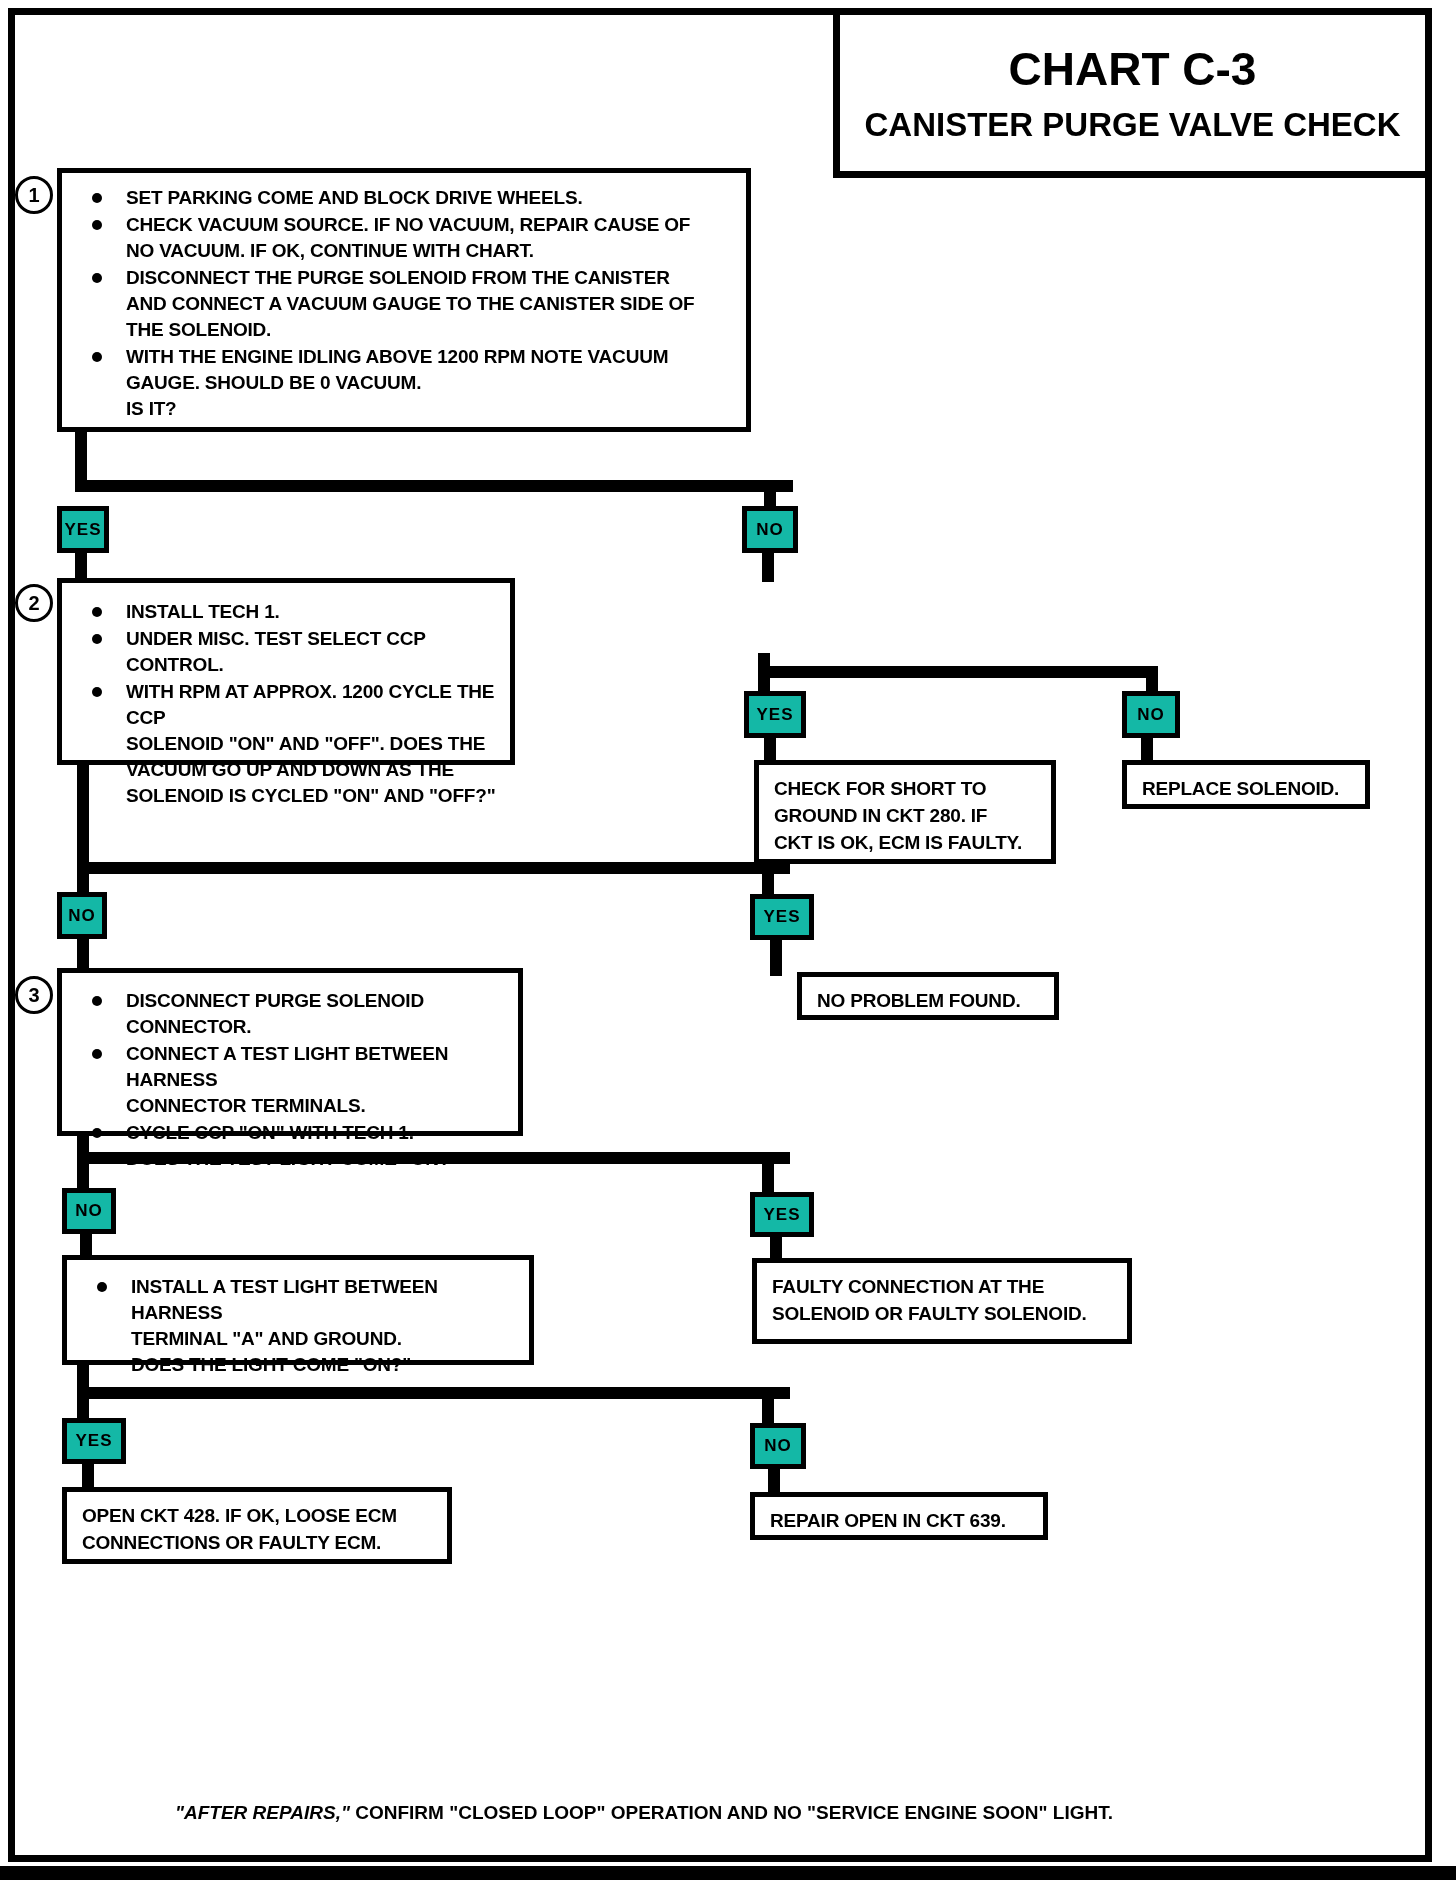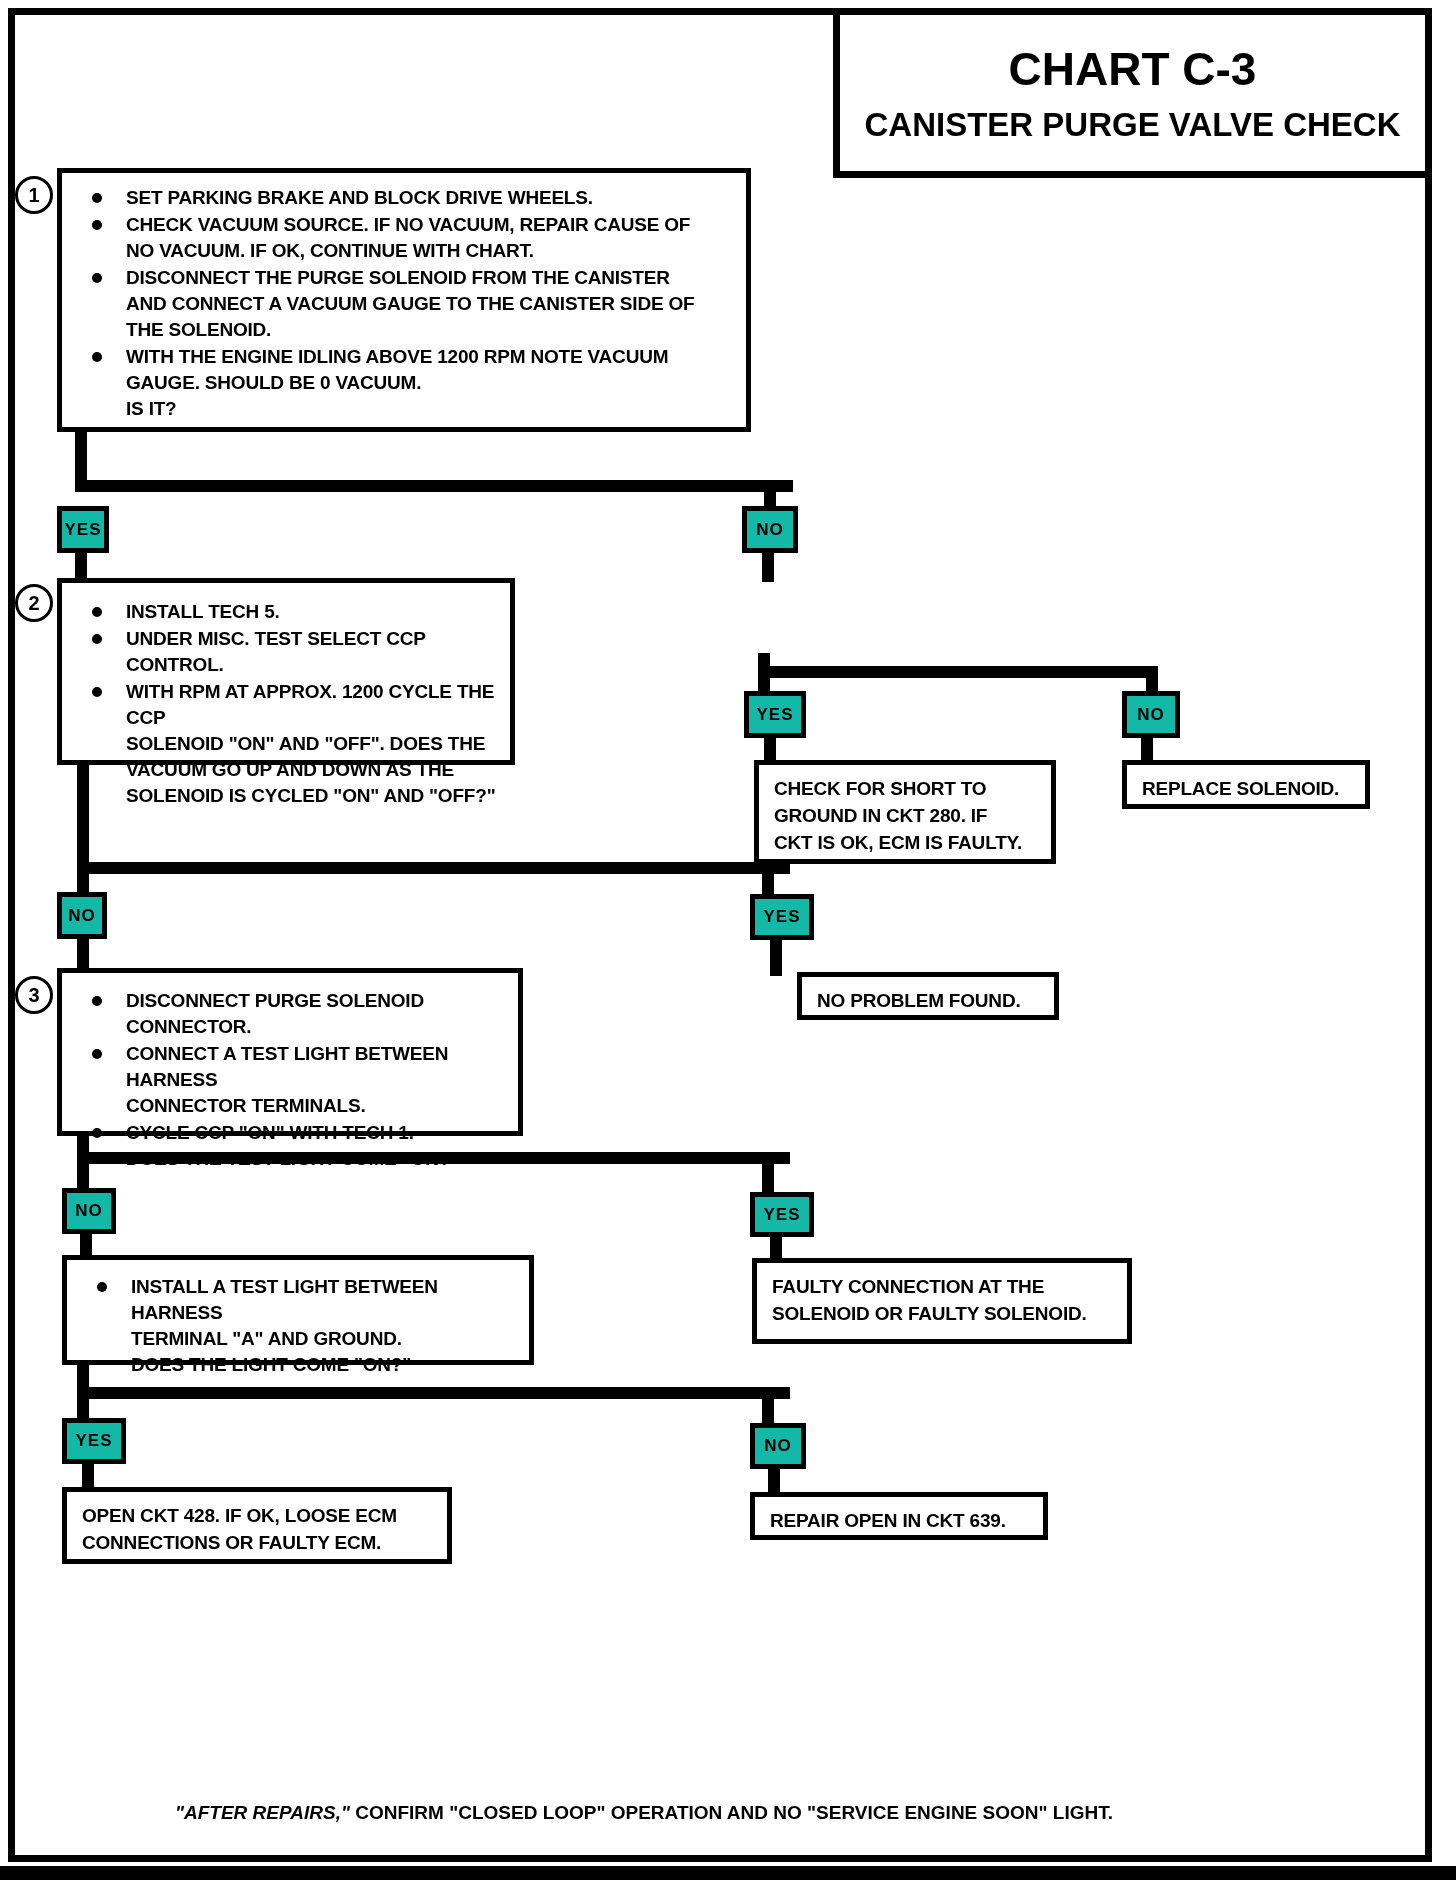--- a/index.html
+++ b/index.html
@@ -47,21 +47,21 @@
 
   <div class="stepcircle" style="left:15px;top:176px;">1</div>
   <div class="stepcircle" style="left:15px;top:584px;">2</div>
   <div class="stepcircle" style="left:15px;top:976px;">3</div>
 
   <div class="node bullets" style="left:57px;top:168px;width:694px;height:264px;">
     <div class="brow">
         <span class="dot">
           <i></i>
         </span>
-        <span class="btxt">SET PARKING BRAKE AND BLOCK DRIVE WHEELS.</span>
+        <span class="btxt">SET PARKING COME AND BLOCK DRIVE WHEELS.</span>
       </div>
     <div class="brow">
         <span class="dot">
           <i></i>
         </span>
         <span class="btxt">CHECK VACUUM SOURCE.  IF NO VACUUM, REPAIR CAUSE OF
 NO VACUUM.  IF OK, CONTINUE WITH CHART.</span>
       </div>
     <div class="brow">
         <span class="dot">
@@ -89,21 +89,21 @@
   <div class="tag" style="left:742px;top:506px;width:56px;height:47px;">NO</div>
 
   <div class="ln" style="left:75px;top:552px;width:12px;height:30px;"></div>
   <div class="ln" style="left:762px;top:552px;width:12px;height:30px;"></div>
 
   <div class="node bullets" style="left:57px;top:578px;width:458px;height:187px;padding-top:16px;">
     <div class="brow">
         <span class="dot">
           <i></i>
         </span>
-        <span class="btxt">INSTALL TECH 5.</span>
+        <span class="btxt">INSTALL TECH 1.</span>
       </div>
     <div class="brow">
         <span class="dot">
           <i></i>
         </span>
         <span class="btxt">UNDER MISC. TEST SELECT CCP CONTROL.</span>
       </div>
     <div class="brow">
         <span class="dot">
           <i></i>

